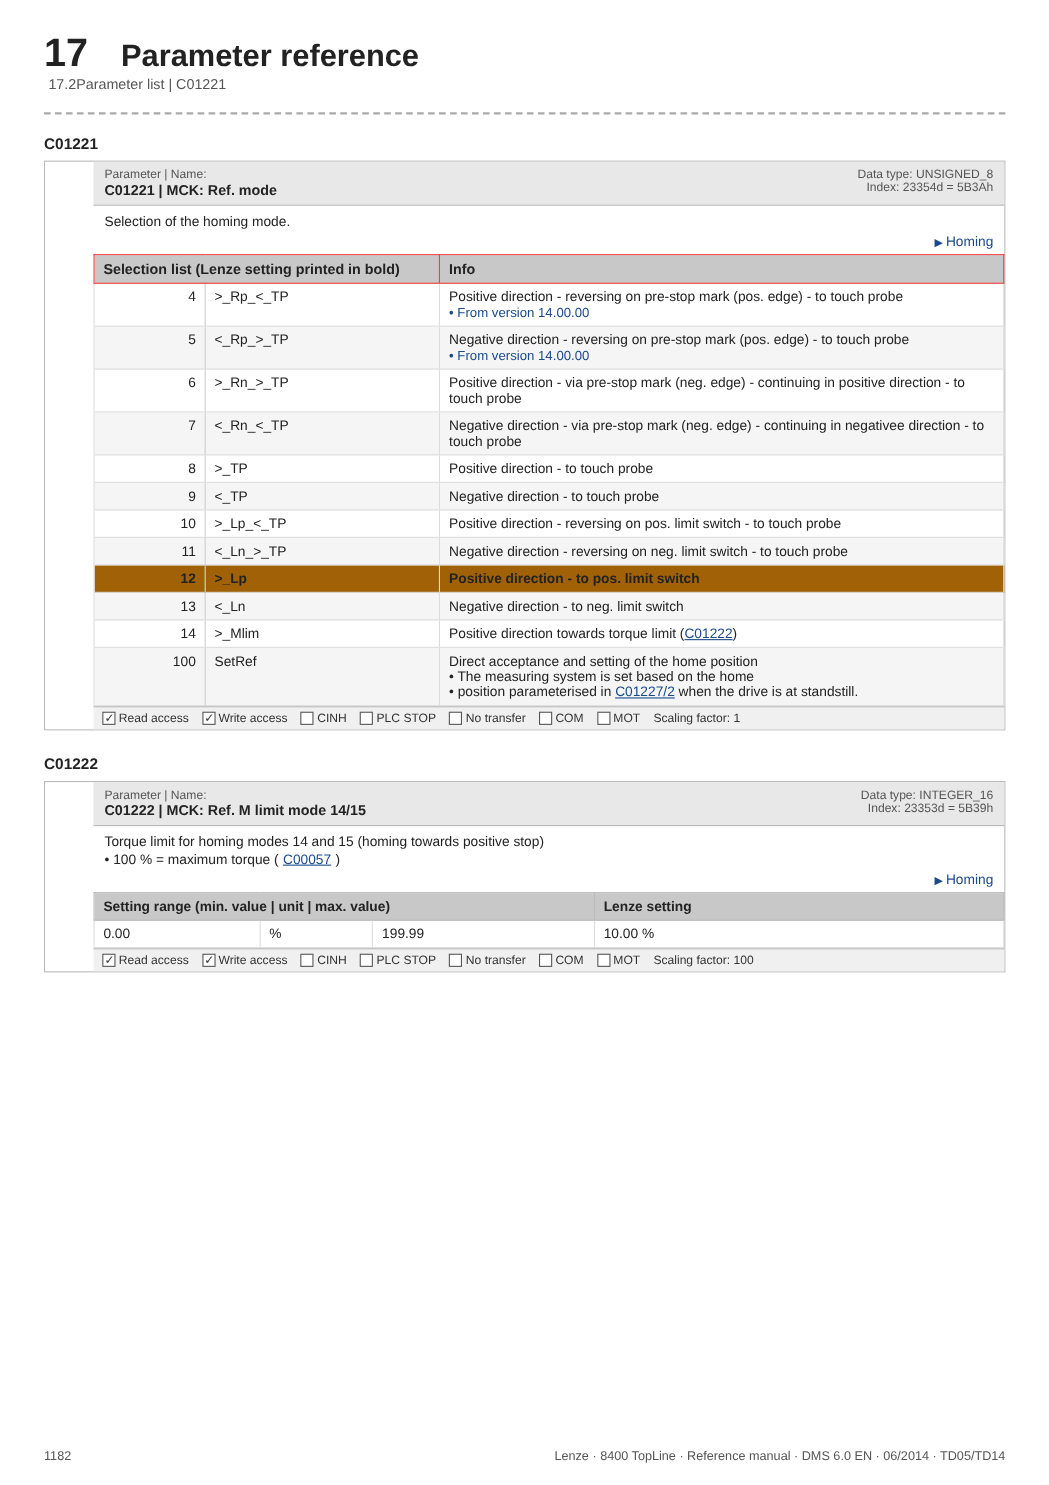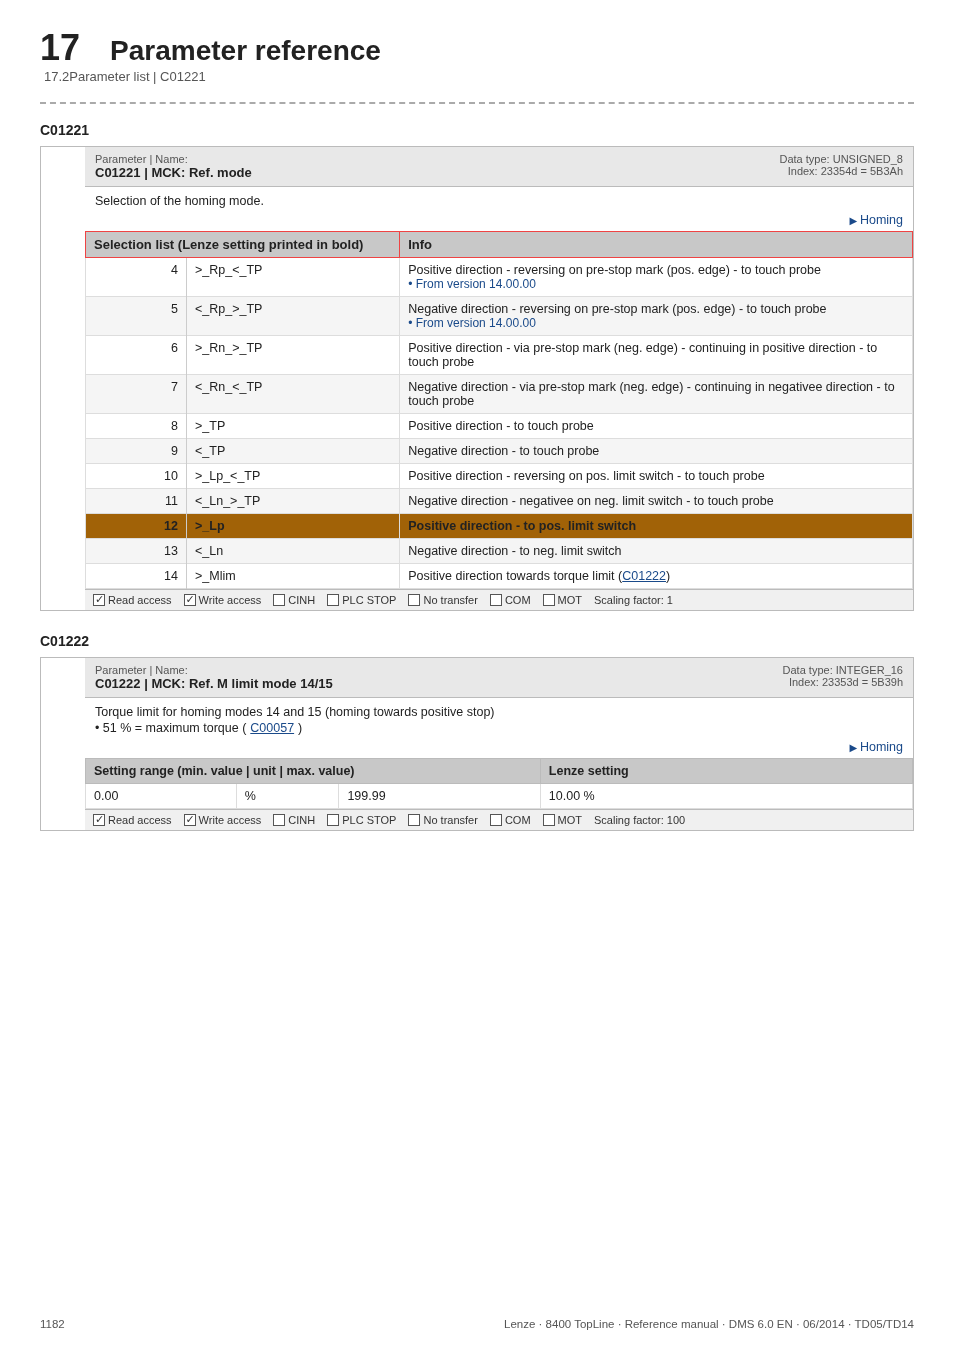--- a/index.html
+++ b/index.html
@@ -315,36 +315,41 @@
           <td>Negative direction - to touch probe</td>
         </tr>
         <tr>
           <td class="num-col">10</td>
           <td class="name-col">&gt;_Lp_&lt;_TP</td>
           <td>Positive direction - reversing on pos. limit switch - to touch probe</td>
         </tr>
         <tr>
           <td class="num-col">11</td>
           <td class="name-col">&lt;_Ln_&gt;_TP</td>
-          <td>Negative direction - negativee on neg. limit switch - to touch probe</td>
+          <td>Negative direction - reversing on neg. limit switch - to touch probe</td>
         </tr>
         <tr class="bold-row">
           <td class="num-col">12</td>
           <td class="name-col">&gt;_Lp</td>
           <td>Positive direction - to pos. limit switch</td>
         </tr>
         <tr>
           <td class="num-col">13</td>
           <td class="name-col">&lt;_Ln</td>
           <td>Negative direction - to neg. limit switch</td>
         </tr>
         <tr>
           <td class="num-col">14</td>
           <td class="name-col">&gt;_Mlim</td>
           <td>Positive direction towards torque limit (<a class="link-text" href="#">C01222</a>)</td>
+        </tr>
+        <tr>
+          <td class="num-col">100</td>
+          <td class="name-col">SetRef</td>
+          <td>Direct acceptance and setting of the home position<br>• The measuring system is set based on the home<br>• position parameterised in <a class="link-text" href="#">C01227/2</a> when the drive is at standstill.</td>
         </tr>
       </tbody>
   </table>
 
   <div class="param-footer">
     <label>
       <span class="cb-checked"></span>
       <span>Read access</span>
     </label>
     <label>
@@ -386,21 +391,21 @@
     </div>
     <div class="param-card-header-right">
       <div>Data type: INTEGER_16</div>
       <div>Index: 23353d = 5B39h</div>
     </div>
   </div>
 
   <div class="param-description">
     <div>Torque limit for homing modes 14 and 15 (homing towards positive stop)</div>
     <div style="display:flex;align-items:center;gap:4px;margin-top:2px;">
-      <span>• 51 % = maximum torque (</span>
+      <span>• 100 % = maximum torque (</span>
         <a class="link-text" href="#">C00057</a>
         <span>)</span>
     </div>
   </div>
 
   <div class="homing-link-row">
     <a class="homing-link" href="#">Homing</a>
   </div>
 
   <table class="setting-table">

